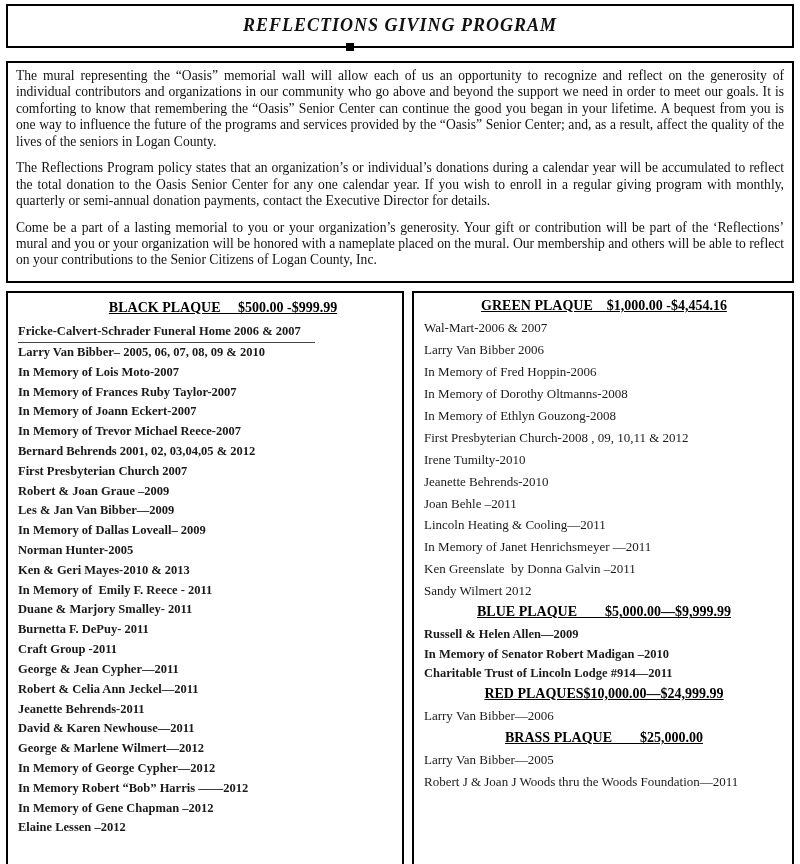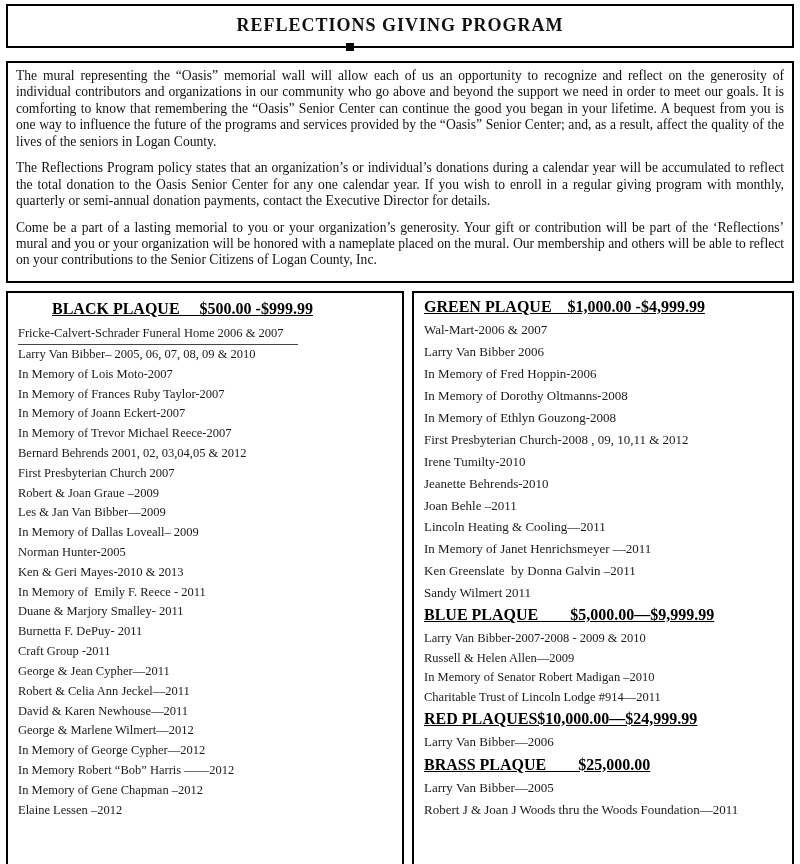--- a/index.html
+++ b/index.html
@@ -10,20 +10,21 @@
     color: #111;
     position: relative;
     overflow: hidden;
   }
   .page { width: 800px; height: 864px; padding: 4px 6px; position: relative; background: #fff; }
 
   .title-box {
     border: 2px solid #000;
     text-align: center;
     padding: 9px 0 10px;
+    font-style: italic;
   }
   .title {
     font-size: 18px;
     font-weight: bold;
     letter-spacing: 1px;
   }
 
   .ink-mark {
     position: absolute;
     left: 346px; top: 43px;
@@ -53,34 +54,35 @@
     border: 2px solid #000;
     background: #fff;
     overflow: hidden;
     height: 100%;
   }
   .col-left  { width: 398px; padding: 5px 8px 4px 10px; }
   .col-right { flex: 1;      padding: 3px 8px 4px 10px; }
 
   .plaque-header {
     font-weight: bold;
-    font-size: 16px;
+    font-size: 14px;
     text-decoration: underline;
     white-space: pre;
     padding: 2px 0 4px 0;
     color: #000;
+    text-align: center;
   }
   .left-header { padding-left: 34px; padding-bottom: 6px; }
 
   .list-item {
     color: #1a1a1a;
     white-space: pre;
     overflow: hidden;
   }
-  .list-item.sm { font-size: 12.5px; line-height: 1.05; padding: 3.3px 0 3.4px; }
+  .list-item.sm { font-size: 12.5px; line-height: 1.05; padding: 3.3px 0 3.4px; font-weight: bold; }
   .list-item.lg { font-size: 13px; line-height: 1.1;  padding: 3.6px 0 4.0px; }
 
   .left-list .list-item:first-child {
     border-bottom: 1px solid #444;
     width: max-content;
     padding-right: 14px;
   }
 </style>
 </head>
 <body>
@@ -116,46 +118,46 @@
           <div class="list-item sm">Les &amp; Jan Van Bibber—2009</div>
           <div class="list-item sm">In Memory of Dallas Loveall– 2009</div>
           <div class="list-item sm">Norman Hunter-2005</div>
           <div class="list-item sm">Ken &amp; Geri Mayes-2010 &amp; 2013</div>
           <div class="list-item sm">In Memory of  Emily F. Reece - 2011</div>
           <div class="list-item sm">Duane &amp; Marjory Smalley- 2011</div>
           <div class="list-item sm">Burnetta F. DePuy- 2011</div>
           <div class="list-item sm">Craft Group -2011</div>
           <div class="list-item sm">George &amp; Jean Cypher—2011</div>
           <div class="list-item sm">Robert &amp; Celia Ann Jeckel—2011</div>
+          <div class="list-item sm">Jeanette Behrends-2011</div>
           <div class="list-item sm">David &amp; Karen Newhouse—2011</div>
           <div class="list-item sm">George &amp; Marlene Wilmert—2012</div>
           <div class="list-item sm">In Memory of George Cypher—2012</div>
           <div class="list-item sm">In Memory Robert “Bob” Harris ——2012</div>
           <div class="list-item sm">In Memory of Gene Chapman –2012</div>
           <div class="list-item sm">Elaine Lessen –2012</div>
         </div>
     </div>
 
     <div class="col col-right">
-        <div class="plaque-header">GREEN PLAQUE    $1,000.00 -$4,999.99</div>
+        <div class="plaque-header">GREEN PLAQUE    $1,000.00 -$4,454.16</div>
         <div class="list-item lg">Wal-Mart-2006 &amp; 2007</div>
         <div class="list-item lg">Larry Van Bibber 2006</div>
         <div class="list-item lg">In Memory of Fred Hoppin-2006</div>
         <div class="list-item lg">In Memory of Dorothy Oltmanns-2008</div>
         <div class="list-item lg">In Memory of Ethlyn Gouzong-2008</div>
         <div class="list-item lg">First Presbyterian Church-2008 , 09, 10,11 &amp; 2012</div>
         <div class="list-item lg">Irene Tumilty-2010</div>
         <div class="list-item lg">Jeanette Behrends-2010</div>
         <div class="list-item lg">Joan Behle –2011</div>
         <div class="list-item lg">Lincoln Heating &amp; Cooling—2011</div>
         <div class="list-item lg">In Memory of Janet Henrichsmeyer —2011</div>
         <div class="list-item lg">Ken Greenslate  by Donna Galvin –2011</div>
-        <div class="list-item lg">Sandy Wilmert 2011</div>
+        <div class="list-item lg">Sandy Wilmert 2012</div>
         <div class="plaque-header">BLUE PLAQUE        $5,000.00—$9,999.99</div>
-        <div class="list-item sm">Larry Van Bibber-2007-2008 - 2009 &amp; 2010</div>
         <div class="list-item sm">Russell &amp; Helen Allen—2009</div>
         <div class="list-item sm">In Memory of Senator Robert Madigan –2010</div>
         <div class="list-item sm">Charitable Trust of Lincoln Lodge #914—2011</div>
         <div class="plaque-header">RED PLAQUES$10,000.00—$24,999.99</div>
         <div class="list-item lg">Larry Van Bibber—2006</div>
         <div class="plaque-header">BRASS PLAQUE        $25,000.00</div>
         <div class="list-item lg">Larry Van Bibber—2005</div>
         <div class="list-item lg">Robert J &amp; Joan J Woods thru the Woods Foundation—2011</div>
       </div>
 

